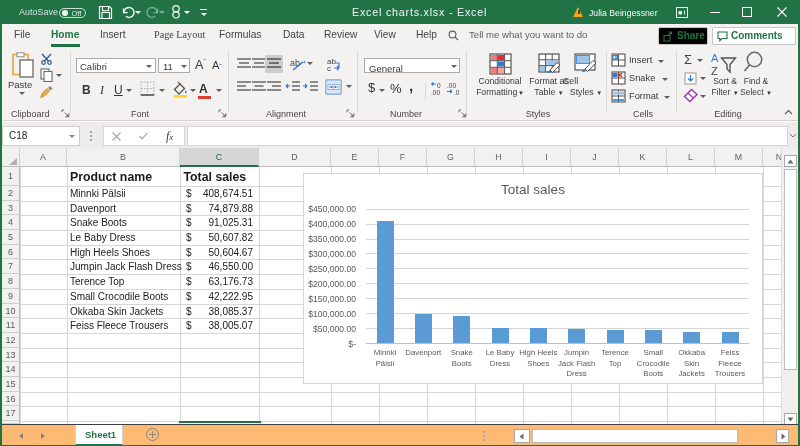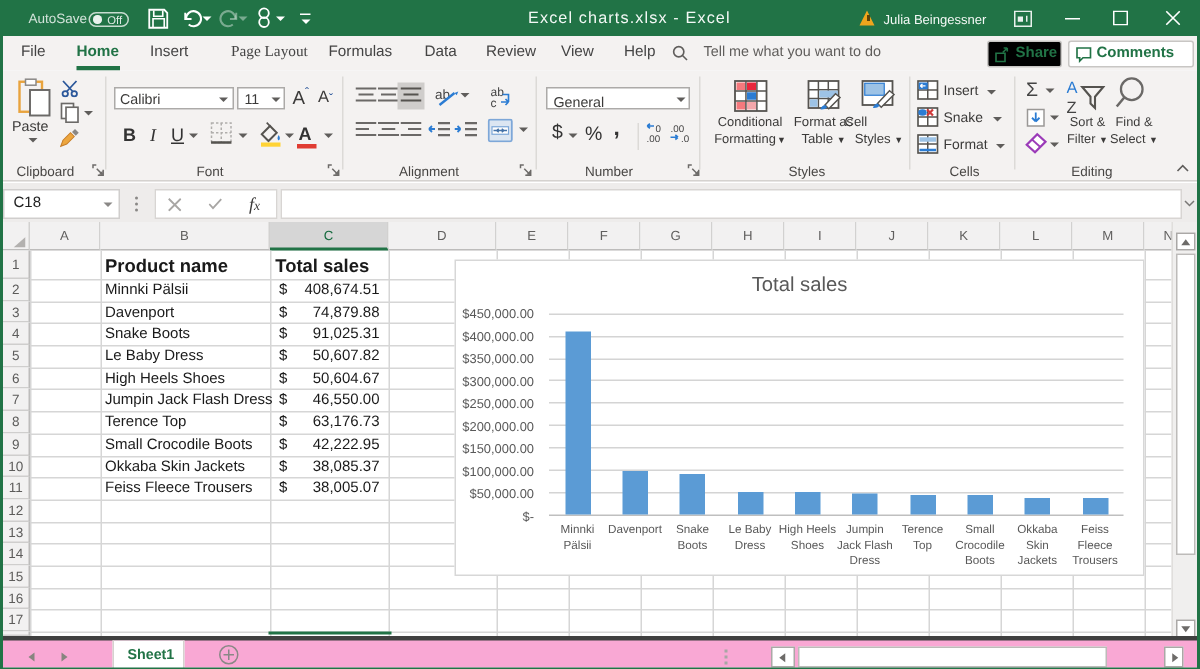--- a/index.html
+++ b/index.html
@@ -35,21 +35,21 @@
 .hline { position:absolute; height:1px; background:#d6d6d6; }
 .cellb { position:absolute; left:70px; font-size:10px; color:#1a1a1a; white-space:nowrap; }
 .cellc-d { position:absolute; left:186px; font-size:10px; color:#1a1a1a; }
 .cellc-v { position:absolute; font-size:10px; color:#1a1a1a; text-align:right; width:67px; left:186px; }
 
 
 #chart { left:303px; top:173px; width:460px; height:211px; background:#fff; border:1px solid #d7d7d7; }
 
 
 #vscroll { left:781px; top:148px; width:17px; height:276px; background:#f0efee; border-left:1px solid #e0dedc; }
-#sheetbar { left:0; top:424px; width:800px; height:21px; background:#f9a8d4; border-top:3px solid #404040; }
+#sheetbar { left:0; top:424px; width:800px; height:21px; background:#fdba74; border-top:1px solid #404040; }
 .sbtn { position:absolute; background:#fff; border:1px solid #aaa8a6; }
 </style>
 </head>
 <body>
 <div id="win">
 
   <div class="abs" id="titlebar">
     <div class="tb-txt" style="left:19px; top:7px; font-size:9px; color:rgba(255,255,255,.8);">AutoSave</div>
     <div class="abs" style="left:58.5px; top:7.5px; width:27.5px; height:10px; border:1px solid rgba(255,255,255,.75); border-radius:5px;">
       <div class="abs" style="left:2.5px; top:1.5px; width:5.5px; height:5.5px; background:rgba(255,255,255,.9); border-radius:50%;"></div>

